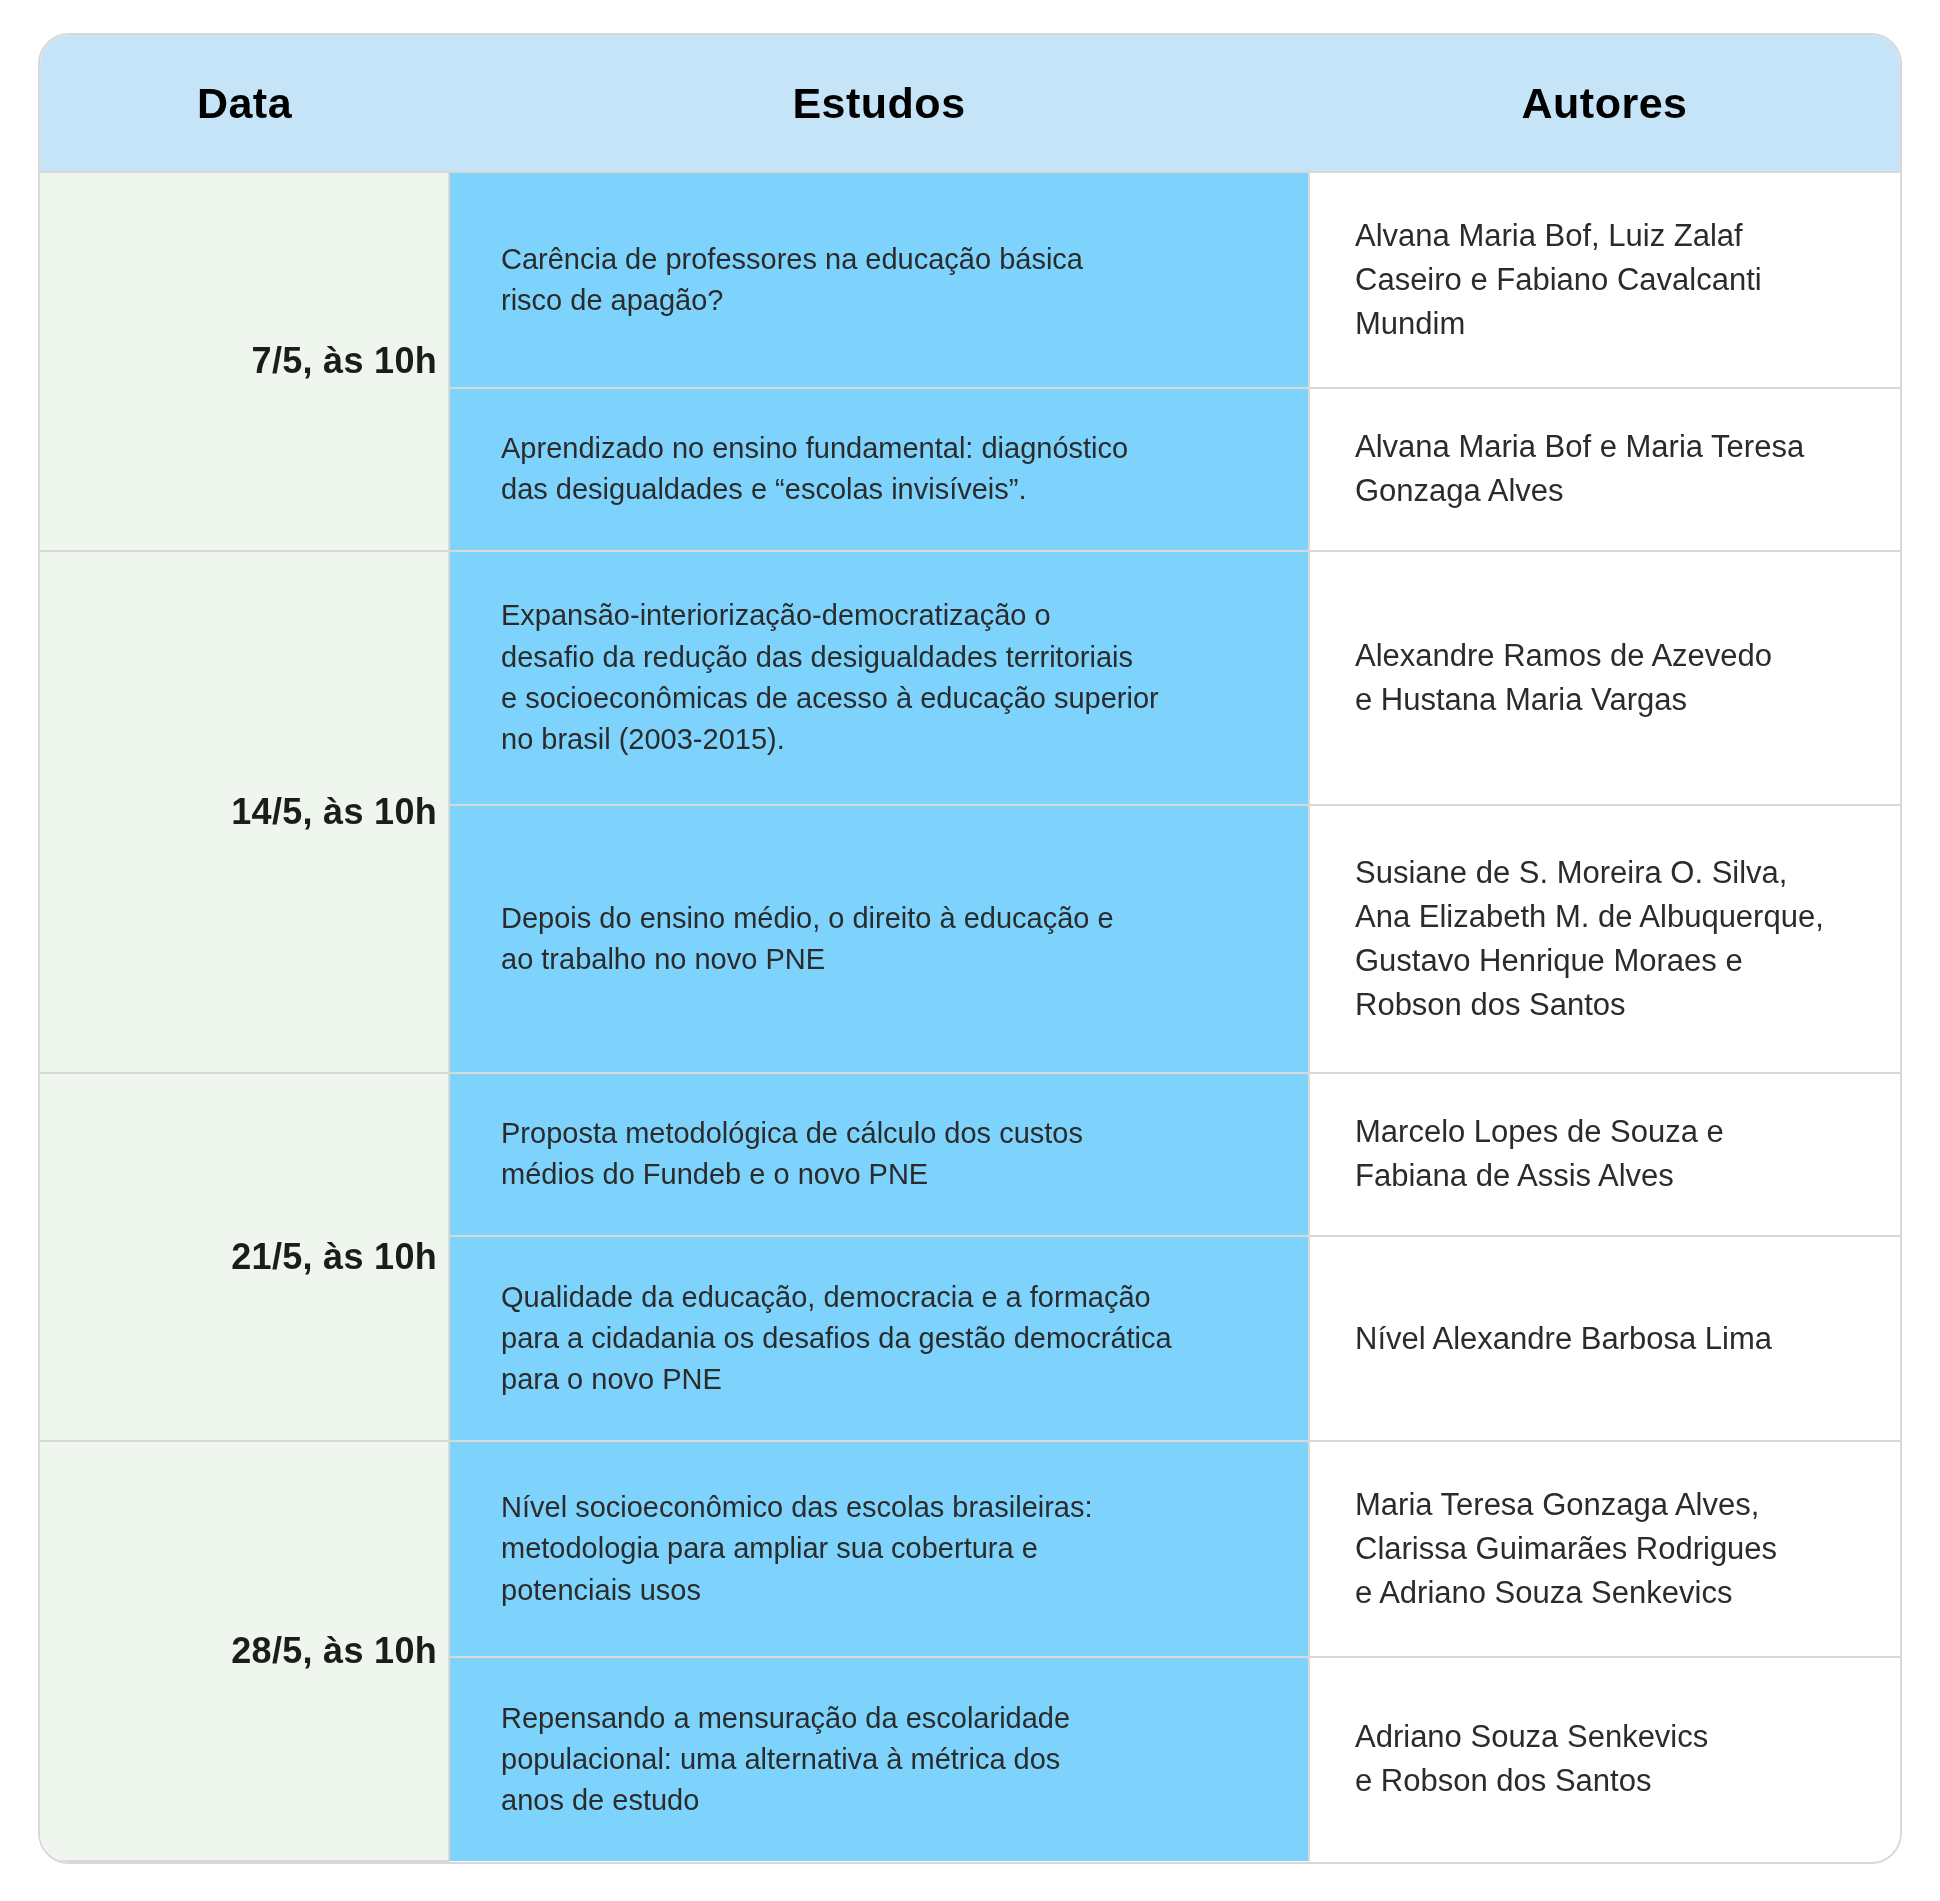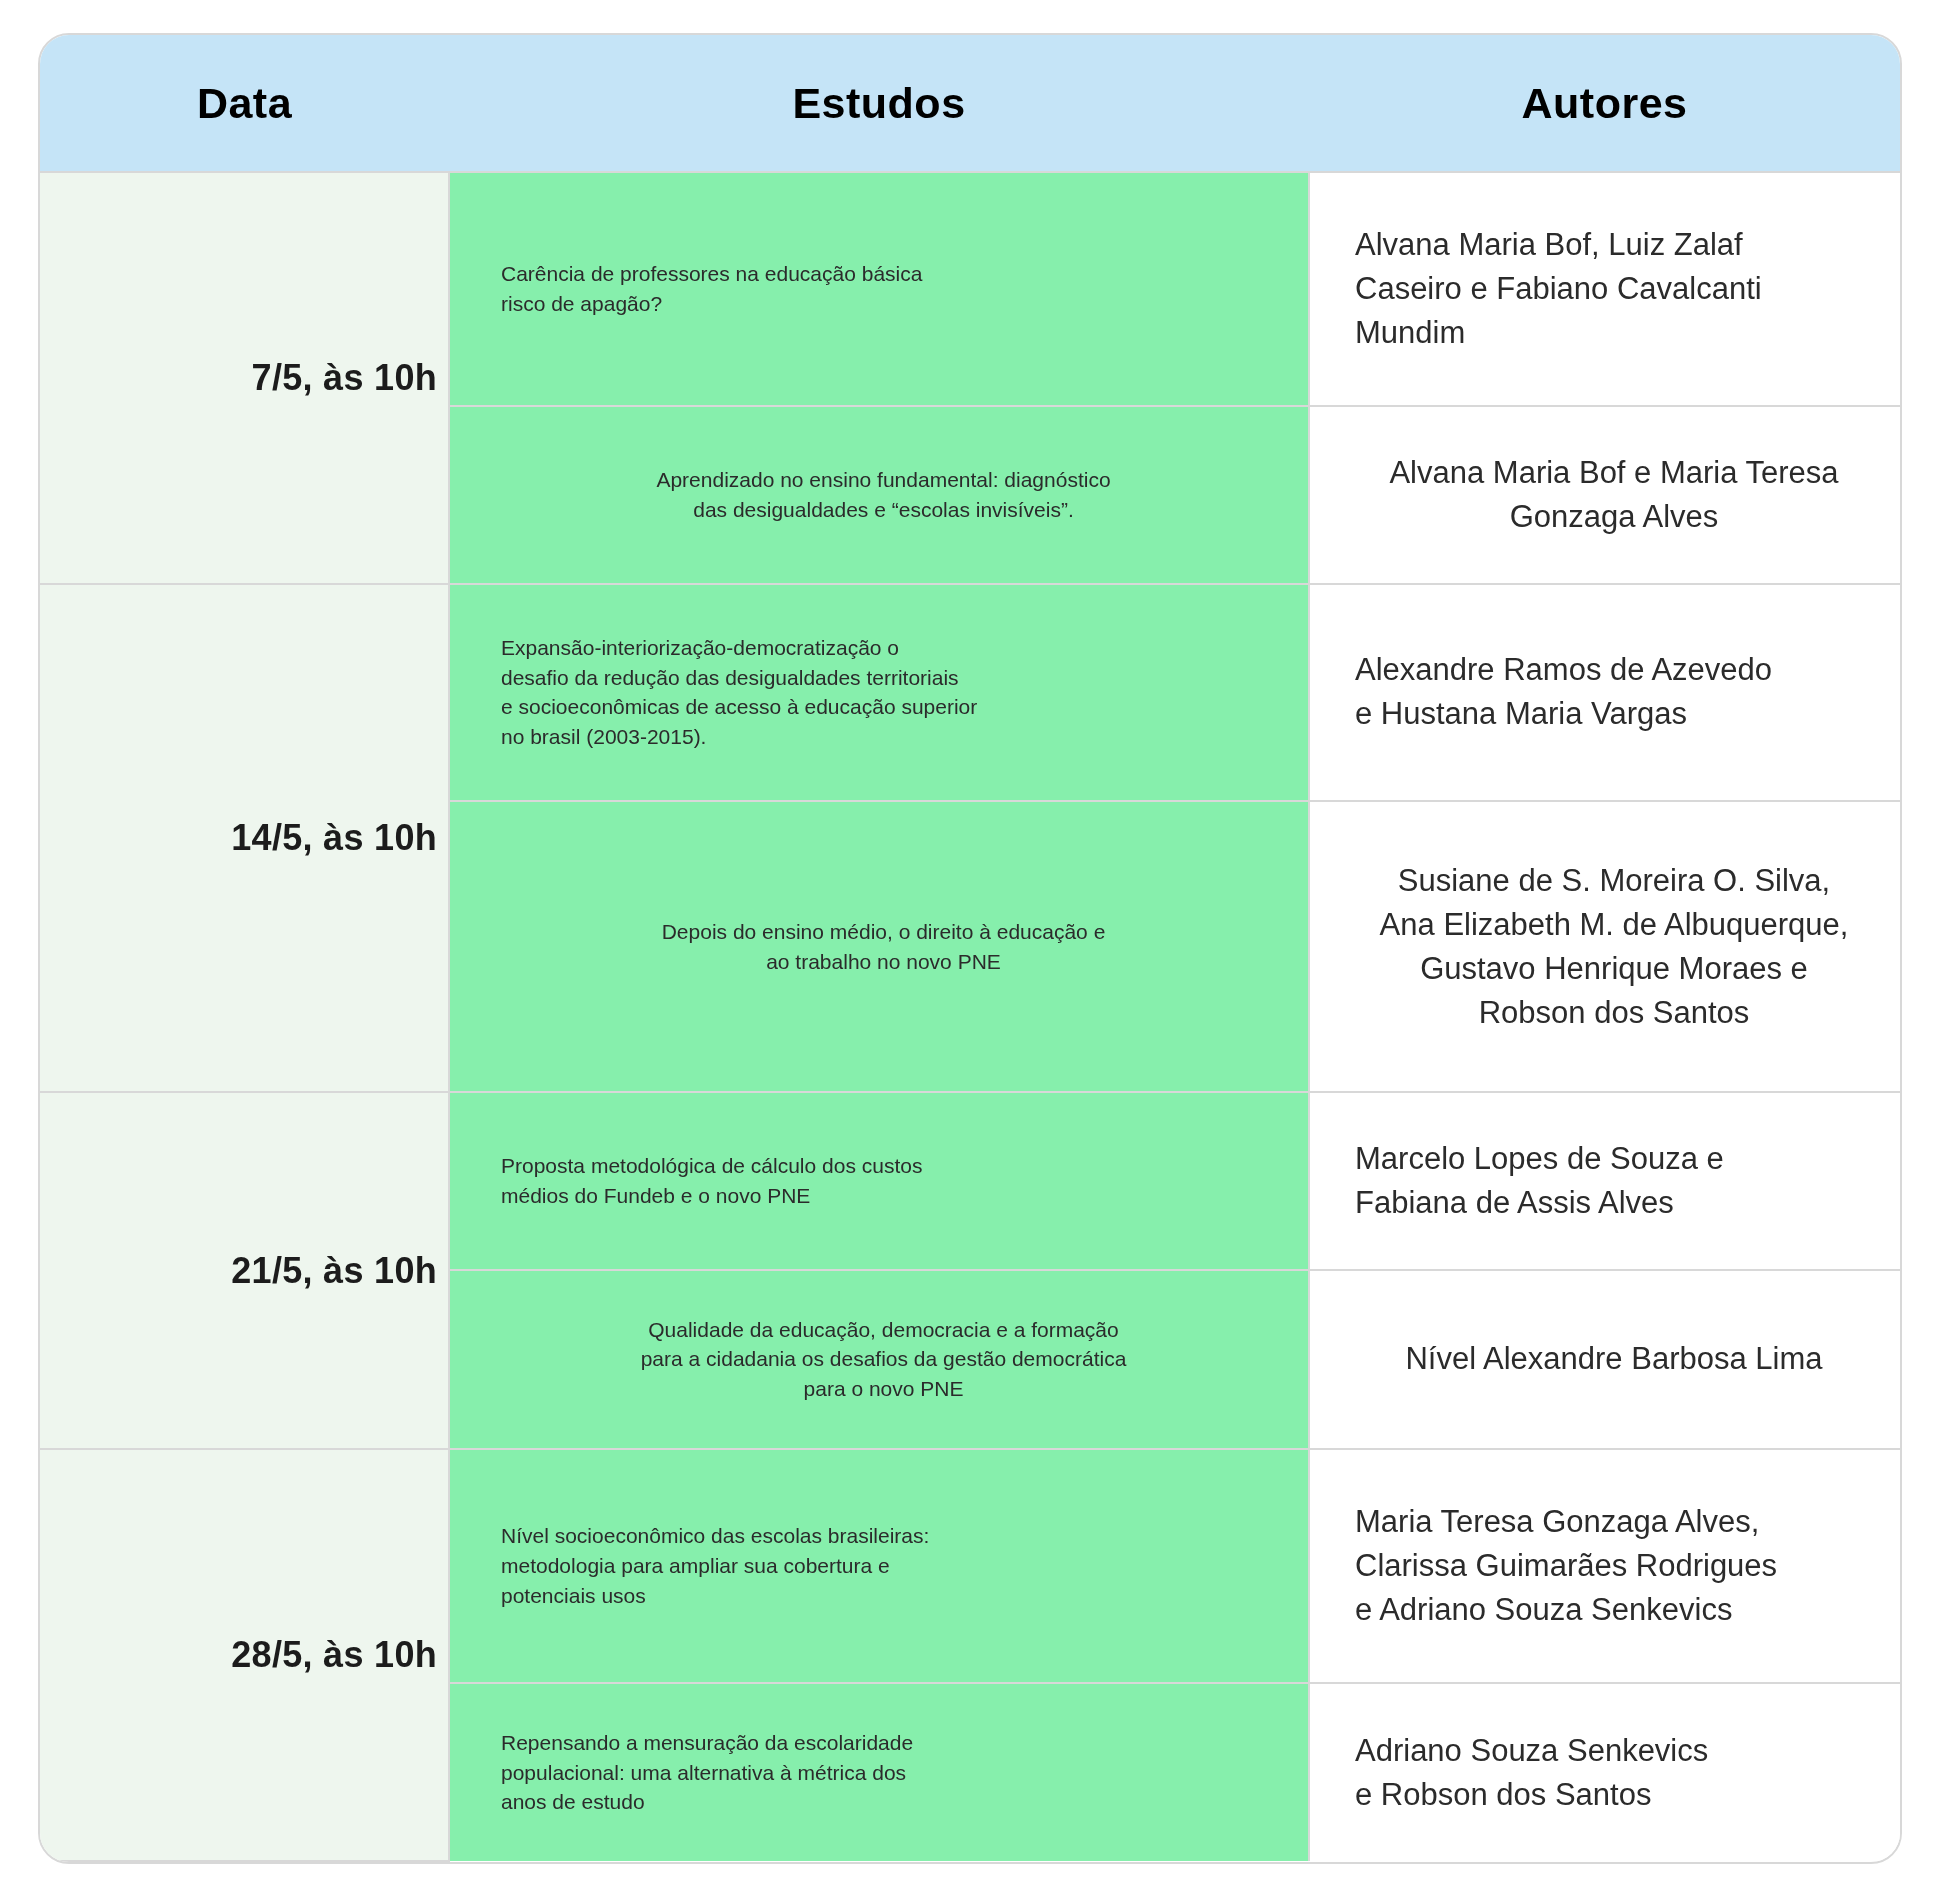--- a/index.html
+++ b/index.html
@@ -52,39 +52,39 @@
     font-size: 36px;
     font-weight: 800;
     text-align: right;
     vertical-align: middle;
     border-right: 2.7px solid #d8d8d8;
     border-bottom: 2.7px solid #d8d8d8;
     padding: 0 11px;
     letter-spacing: 0.3px;
   }
   td.study-cell {
-    font-size: 21px;
+    font-size: 29px;
     line-height: 1.42;
     color: #2b2b2b;
     padding: 23.6px 42px 23.6px 51px;
     vertical-align: middle;
     border-right: 2.7px solid #d8d8d8;
     border-bottom: 2.7px solid #d8d8d8;
-    background: #86efac;
+    background: #7dd3fc;
   }
   td.authors-cell {
     font-size: 31px;
     line-height: 1.42;
     color: #2b2b2b;
     padding: 23.6px 27px 23.6px 45px;
     vertical-align: middle;
     border-bottom: 2.7px solid #d8d8d8;
     background: #ffffff;
   }
-  tr.group-end td { border-bottom: 2.7px solid #d8d8d8; text-align: center; }
+  tr.group-end td { border-bottom: 2.7px solid #d8d8d8; }
   tr.last-row td { border-bottom: none; }
   .cell-text { display: block; white-space: pre-line; }
 </style>
 </head>
 <body>
 
 <div class="page">
   <div class="table-wrap">
     <table class="schedule">
       <thead>

